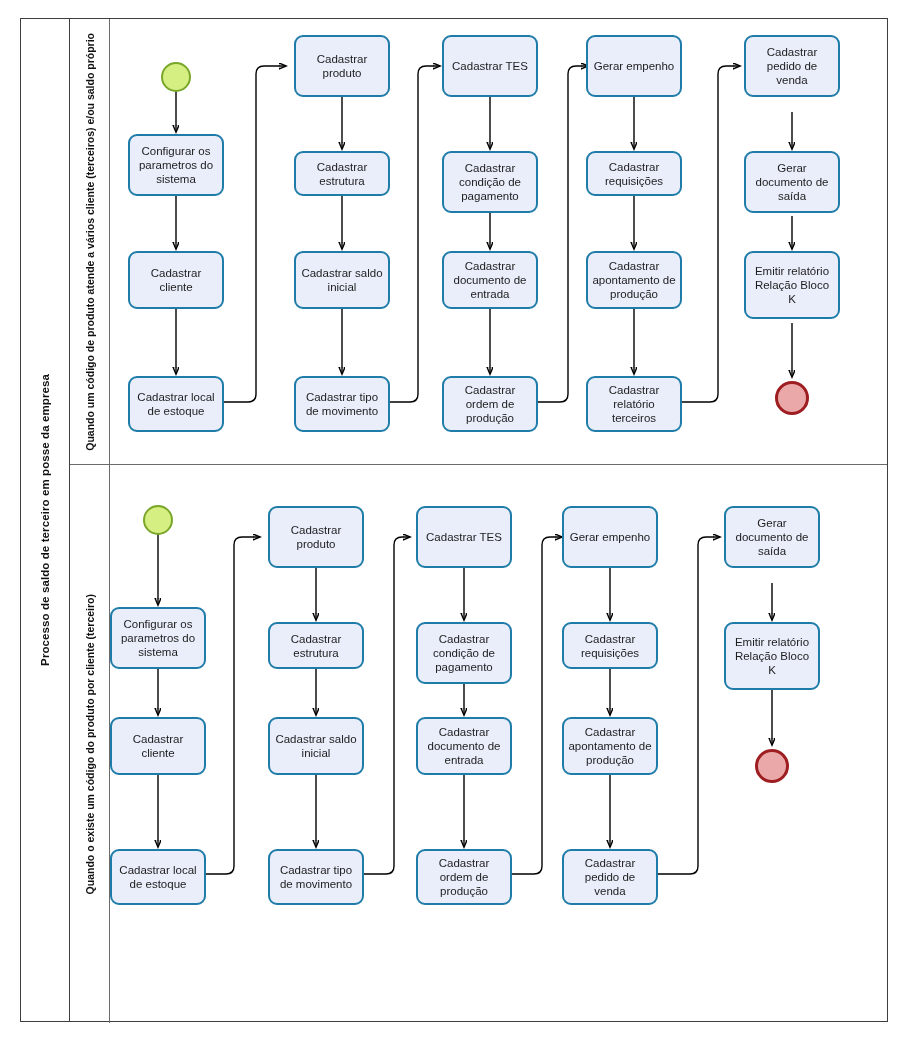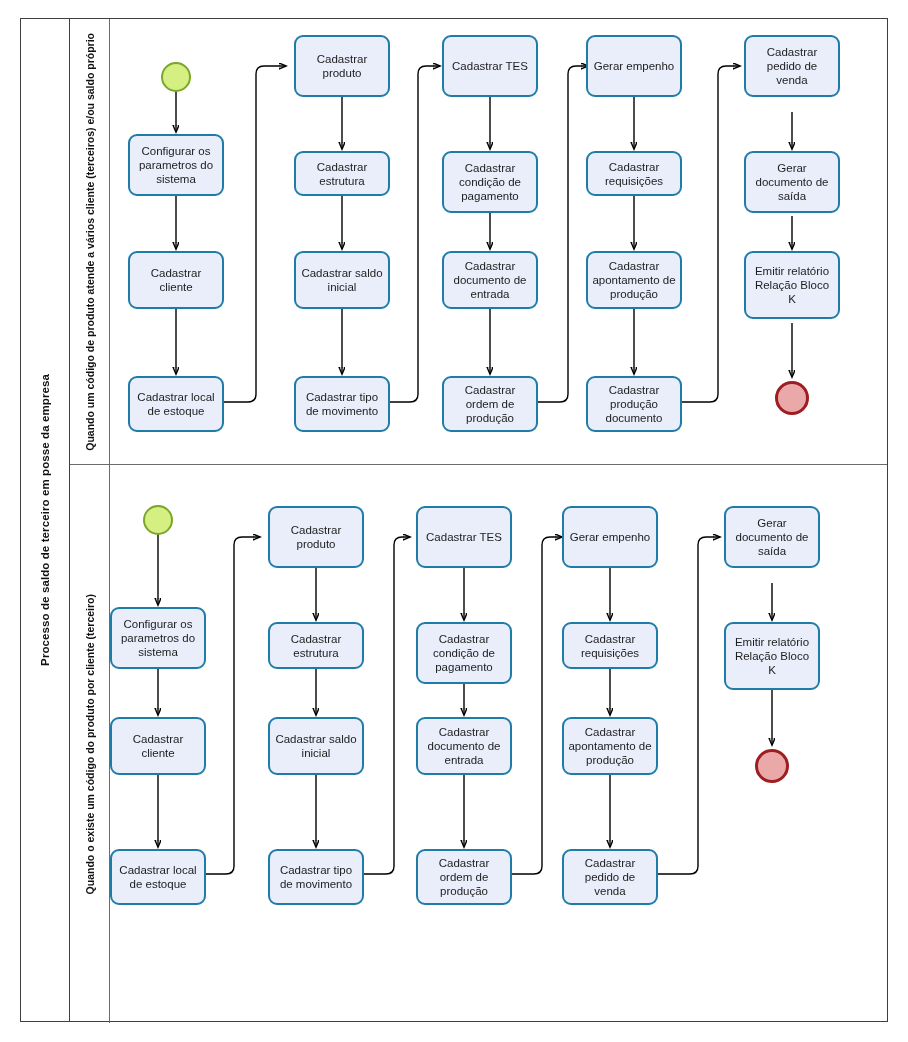--- a/index.html
+++ b/index.html
@@ -104,21 +104,21 @@
         <div class="task" style="left:184px;top:357px;width:96px;height:56px;">Cadastrar tipo de movimento</div>
 
         <div class="task" style="left:332px;top:16px;width:96px;height:62px;">Cadastrar TES</div>
         <div class="task" style="left:332px;top:132px;width:96px;height:62px;">Cadastrar condição de pagamento</div>
         <div class="task" style="left:332px;top:232px;width:96px;height:58px;">Cadastrar documento de entrada</div>
         <div class="task" style="left:332px;top:357px;width:96px;height:56px;">Cadastrar ordem de produção</div>
 
         <div class="task" style="left:476px;top:16px;width:96px;height:62px;">Gerar empenho</div>
         <div class="task" style="left:476px;top:132px;width:96px;height:45px;">Cadastrar requisições</div>
         <div class="task" style="left:476px;top:232px;width:96px;height:58px;">Cadastrar apontamento de produção</div>
-        <div class="task" style="left:476px;top:357px;width:96px;height:56px;">Cadastrar produção documento</div>
+        <div class="task" style="left:476px;top:357px;width:96px;height:56px;">Cadastrar relatório terceiros</div>
 
         <div class="task" style="left:634px;top:16px;width:96px;height:62px;">Cadastrar pedido de venda</div>
         <div class="task" style="left:634px;top:132px;width:96px;height:62px;">Gerar documento de saída</div>
         <div class="task" style="left:634px;top:232px;width:96px;height:68px;">Emitir relatório Relação Bloco K</div>
 
         <div class="ev end" style="left:665px;top:362px;width:34px;height:34px;"></div>
       </div>
     </div>
 
     <div class="lane l2">

